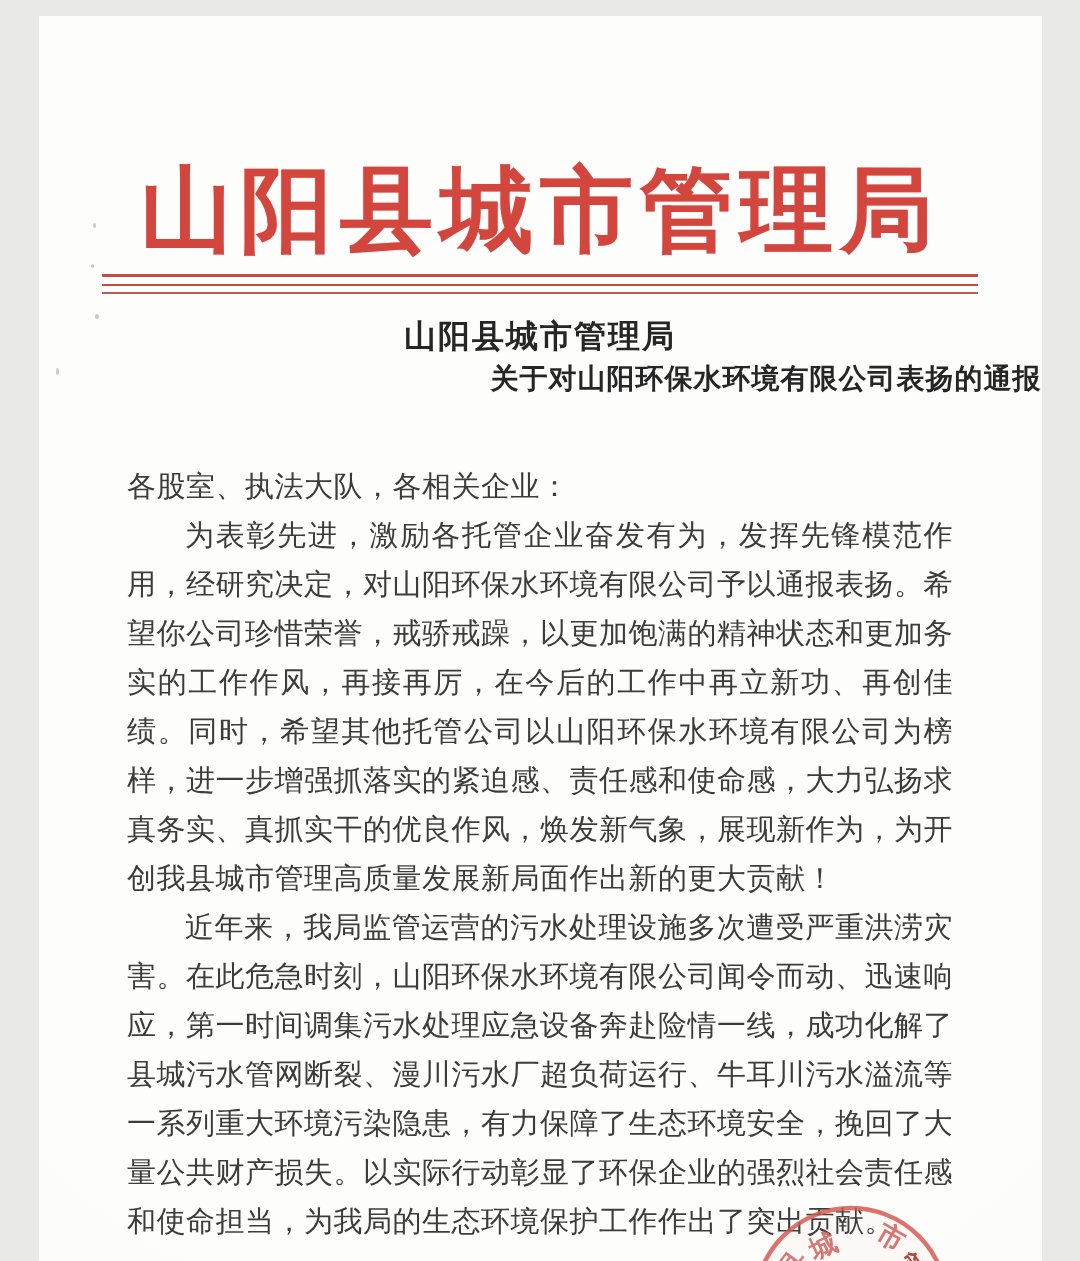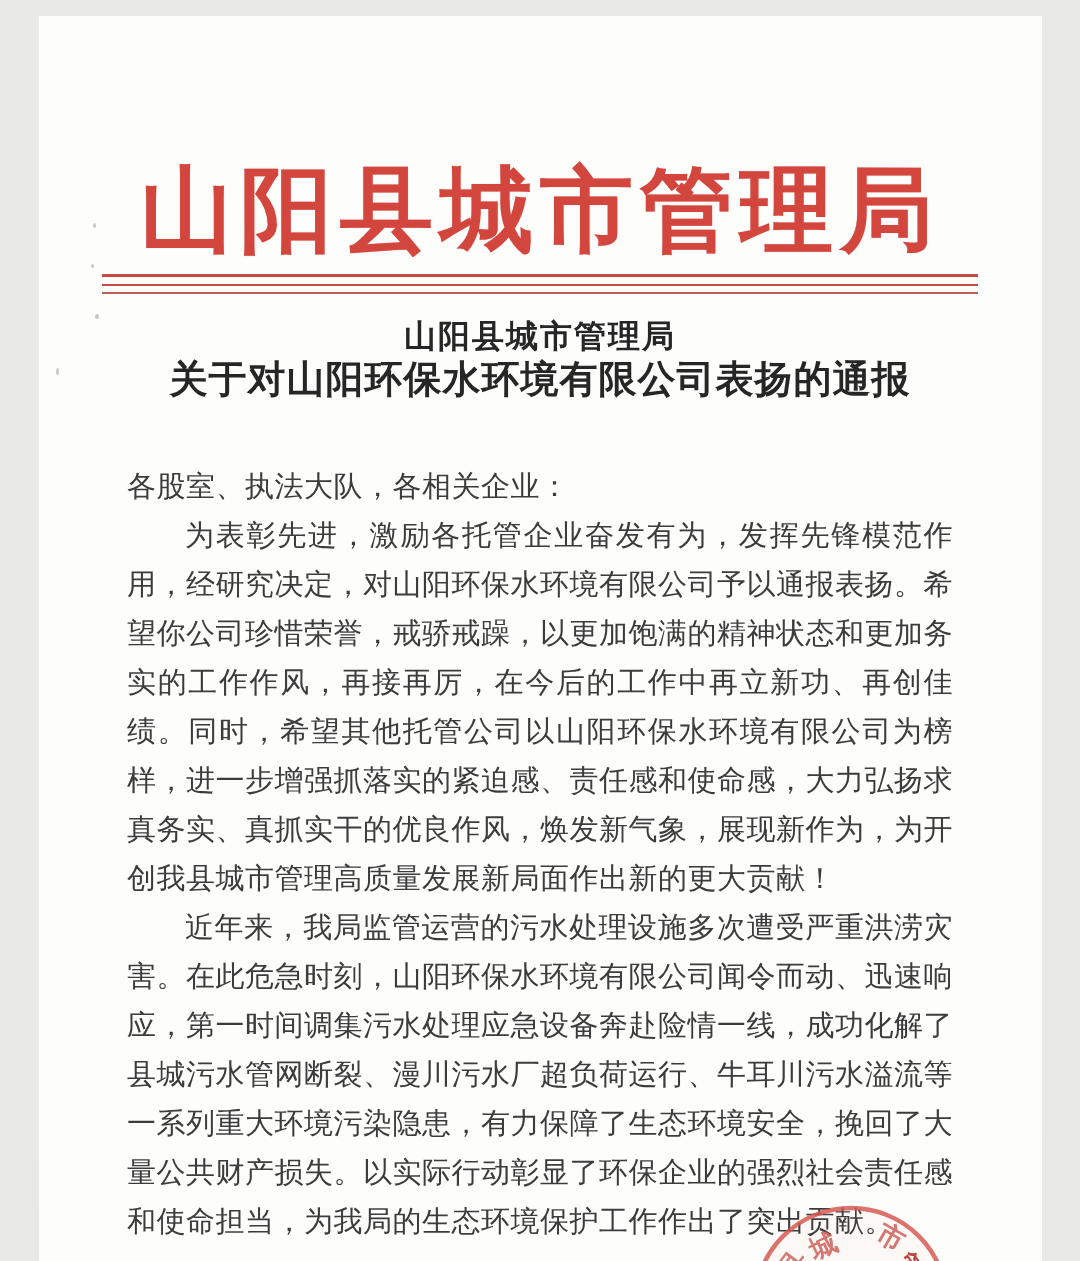--- a/index.html
+++ b/index.html
@@ -51,23 +51,24 @@
     font-weight:bold;
   }
   .doc-title .t1{
     display:block;
     font-size:32px;
     line-height:40px;
     letter-spacing:2px;
   }
   .doc-title .t2{
     display:block;
-    font-size:38px;
+    font-size:28px;
     line-height:46px;
     letter-spacing:1px;
+    text-align:right;
   }
   
   .body-text{
     width:826px;
     margin:62px auto 0 auto;
     font-size:29px;
     line-height:49px;
     letter-spacing:0.5px;
     text-align:justify;
     text-justify:inter-ideograph;

